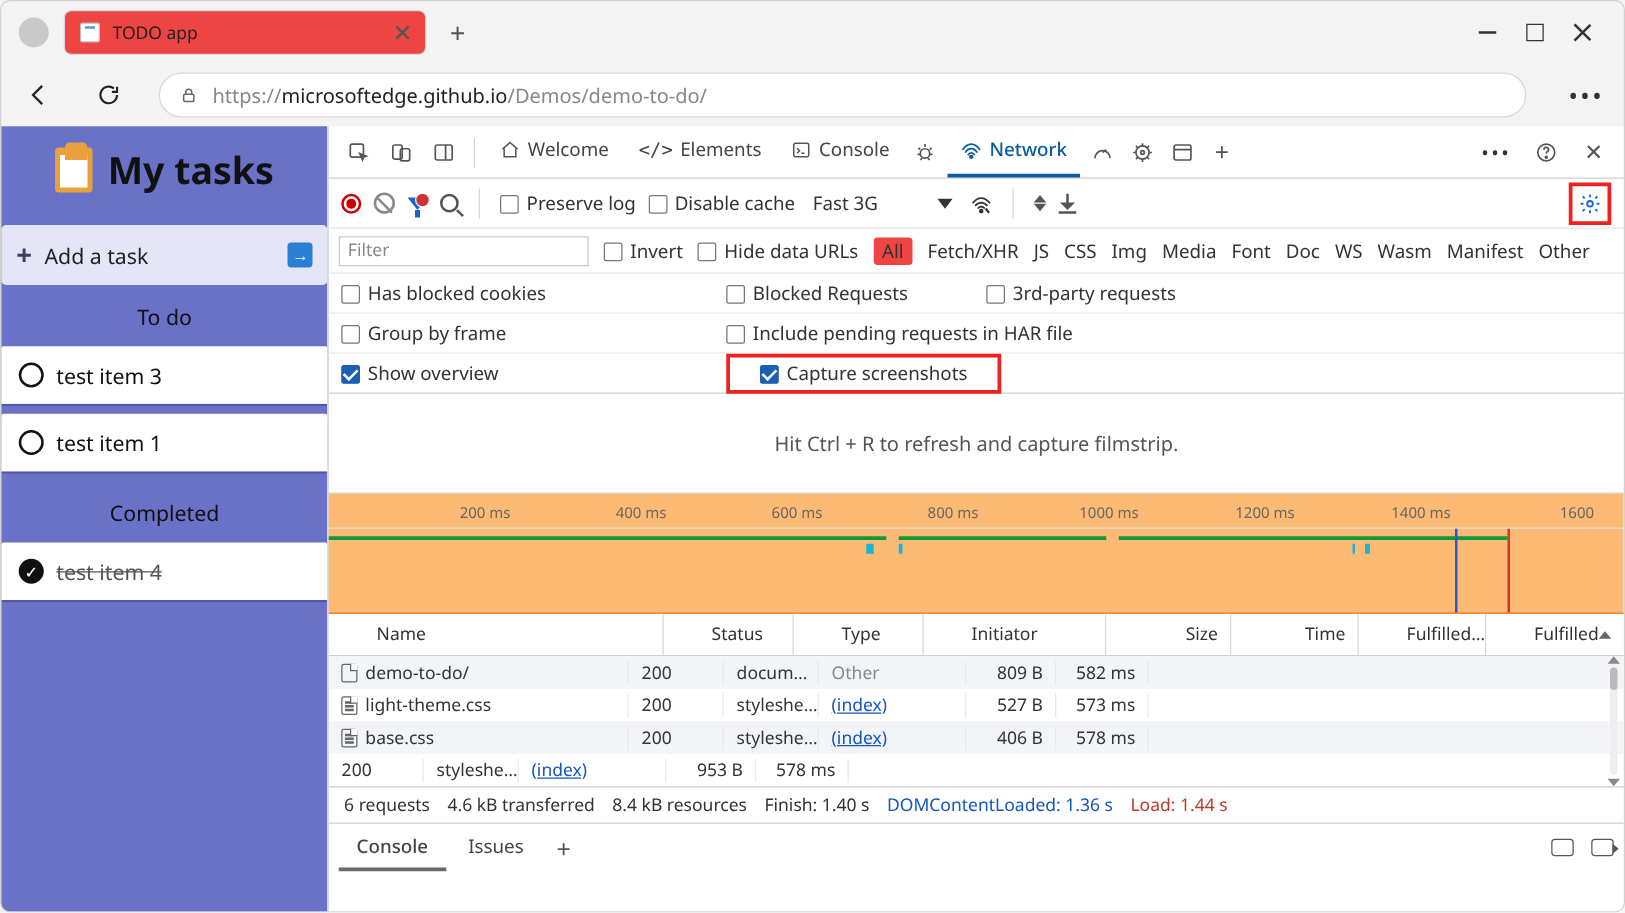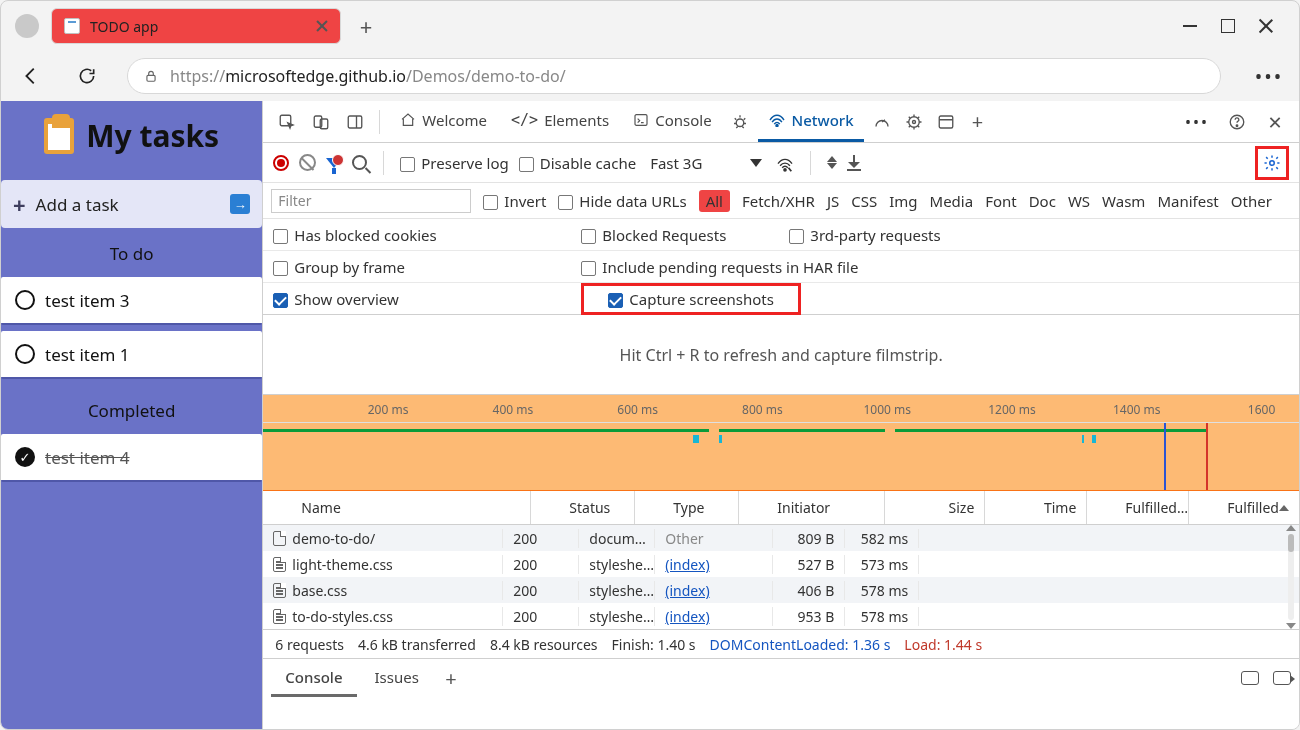--- a/index.html
+++ b/index.html
@@ -502,24 +502,20 @@
               </div>
               <div class="td c-size">406 B</div>
               <div class="td c-time">578 ms</div>
               <div class="td c-full"></div>
               <div class="td c-water" style="position:relative;">
                 <div class="wf-bar" style="left:50%;width:48%;"></div>
                 <div class="wf-tail" style="left:98%;"></div>
               </div>
             </div>
             <div class="tr">
-              <div class="td c-name">
-                <span class="ftype css"></span>
-                <span>to-do-styles.css</span>
-              </div>
               <div class="td c-status">200</div>
               <div class="td c-type">styleshe…</div>
               <div class="td c-init">
                 <span class="link">(index)</span>
               </div>
               <div class="td c-size">953 B</div>
               <div class="td c-time">578 ms</div>
               <div class="td c-full"></div>
               <div class="td c-water" style="position:relative;">
                 <div class="wf-bar" style="left:60%;width:36%;"></div>

